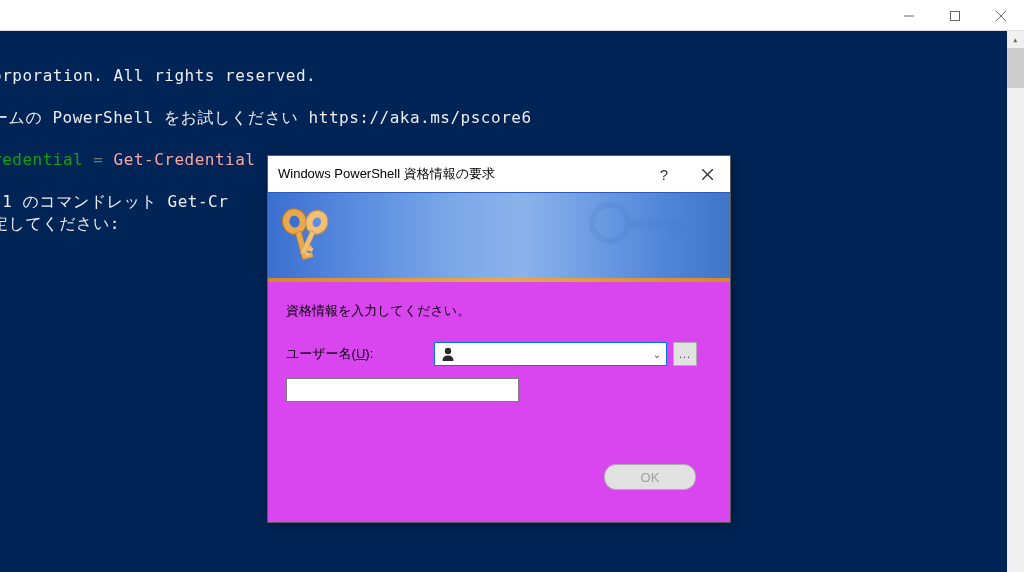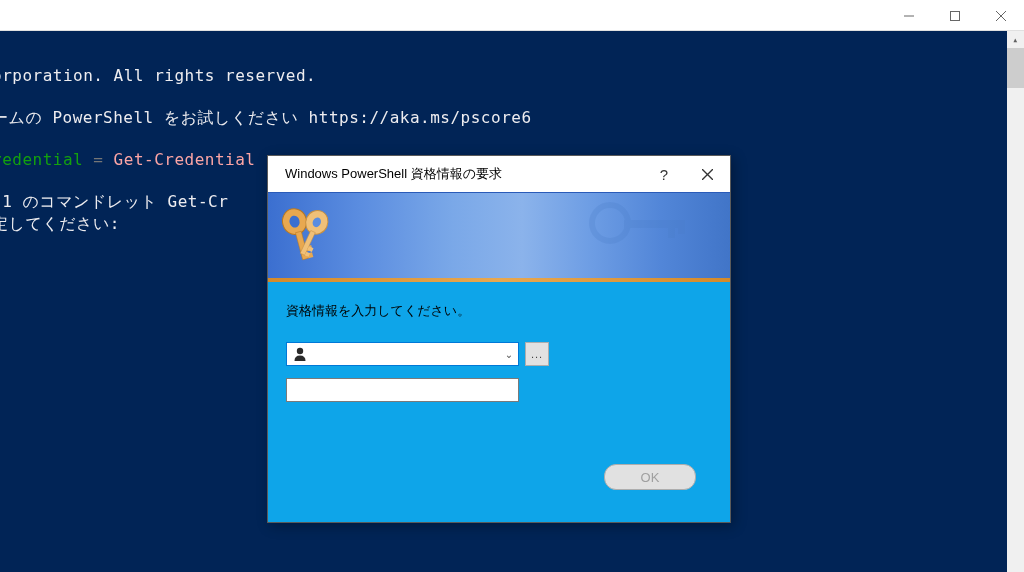--- a/index.html
+++ b/index.html
@@ -88,21 +88,21 @@
       top: 155px;
       width: 464px;
       background: #fff;
       border: 1px solid #5a5a5a;
       box-shadow: 3px 3px 12px rgba(0,0,0,0.3);
     }
     .dialog-titlebar {
       height: 36px;
       display: flex;
       align-items: center;
-      padding-left: 17px;
+      padding-left: 10px;
       background: #fff;
       font-size: 13px;
       color: #000;
     }
     .dialog-title { flex: 1; }
     .dialog-help {
       width: 40px;
       text-align: center;
       font-size: 15px;
       color: #333;
@@ -141,21 +141,21 @@
     .banner-bg-key {
       position: absolute;
       right: 30px;
       top: 5px;
       width: 120px;
       height: 80px;
       opacity: 0.25;
     }
     .dialog-body {
       padding: 20px 18px 18px 18px;
-      background: #0ea5e9;
+      background: #d946ef;
       font-size: 13px;
     }
     .dialog-instruction {
       margin-bottom: 22px;
       color: #000;
     }
     .field-row {
       display: flex;
       align-items: center;
       margin-bottom: 12px;
@@ -319,20 +319,21 @@
           <rect x="21" y="46" width="4" height="4" fill="#f0c078"></rect>
         </g>
       </svg>
       <div class="dialog-banner-line"></div>
     </div>
 
     <div class="dialog-body">
       <div class="dialog-instruction">資格情報を入力してください。</div>
 
       <div class="field-row">
+        <div class="field-label"><span>ユーザー名(</span><u>U</u><span>):</span></div>
         <div class="input-wrapper">
           <div class="combo-input">
             <div class="combo-icon">
               <svg viewBox="0 0 16 16" width="16" height="16">
                 <circle cx="8" cy="5" r="3.2" fill="#2a2a2a"></circle>
                 <path d="M 2.5 15 Q 2.5 9.5 8 9.5 Q 13.5 9.5 13.5 15 Z" fill="#2a2a2a"></path>
               </svg>
             </div>
             <input class="combo-field" type="text" value="" style="">
             <div class="combo-arrow">⌄</div>

